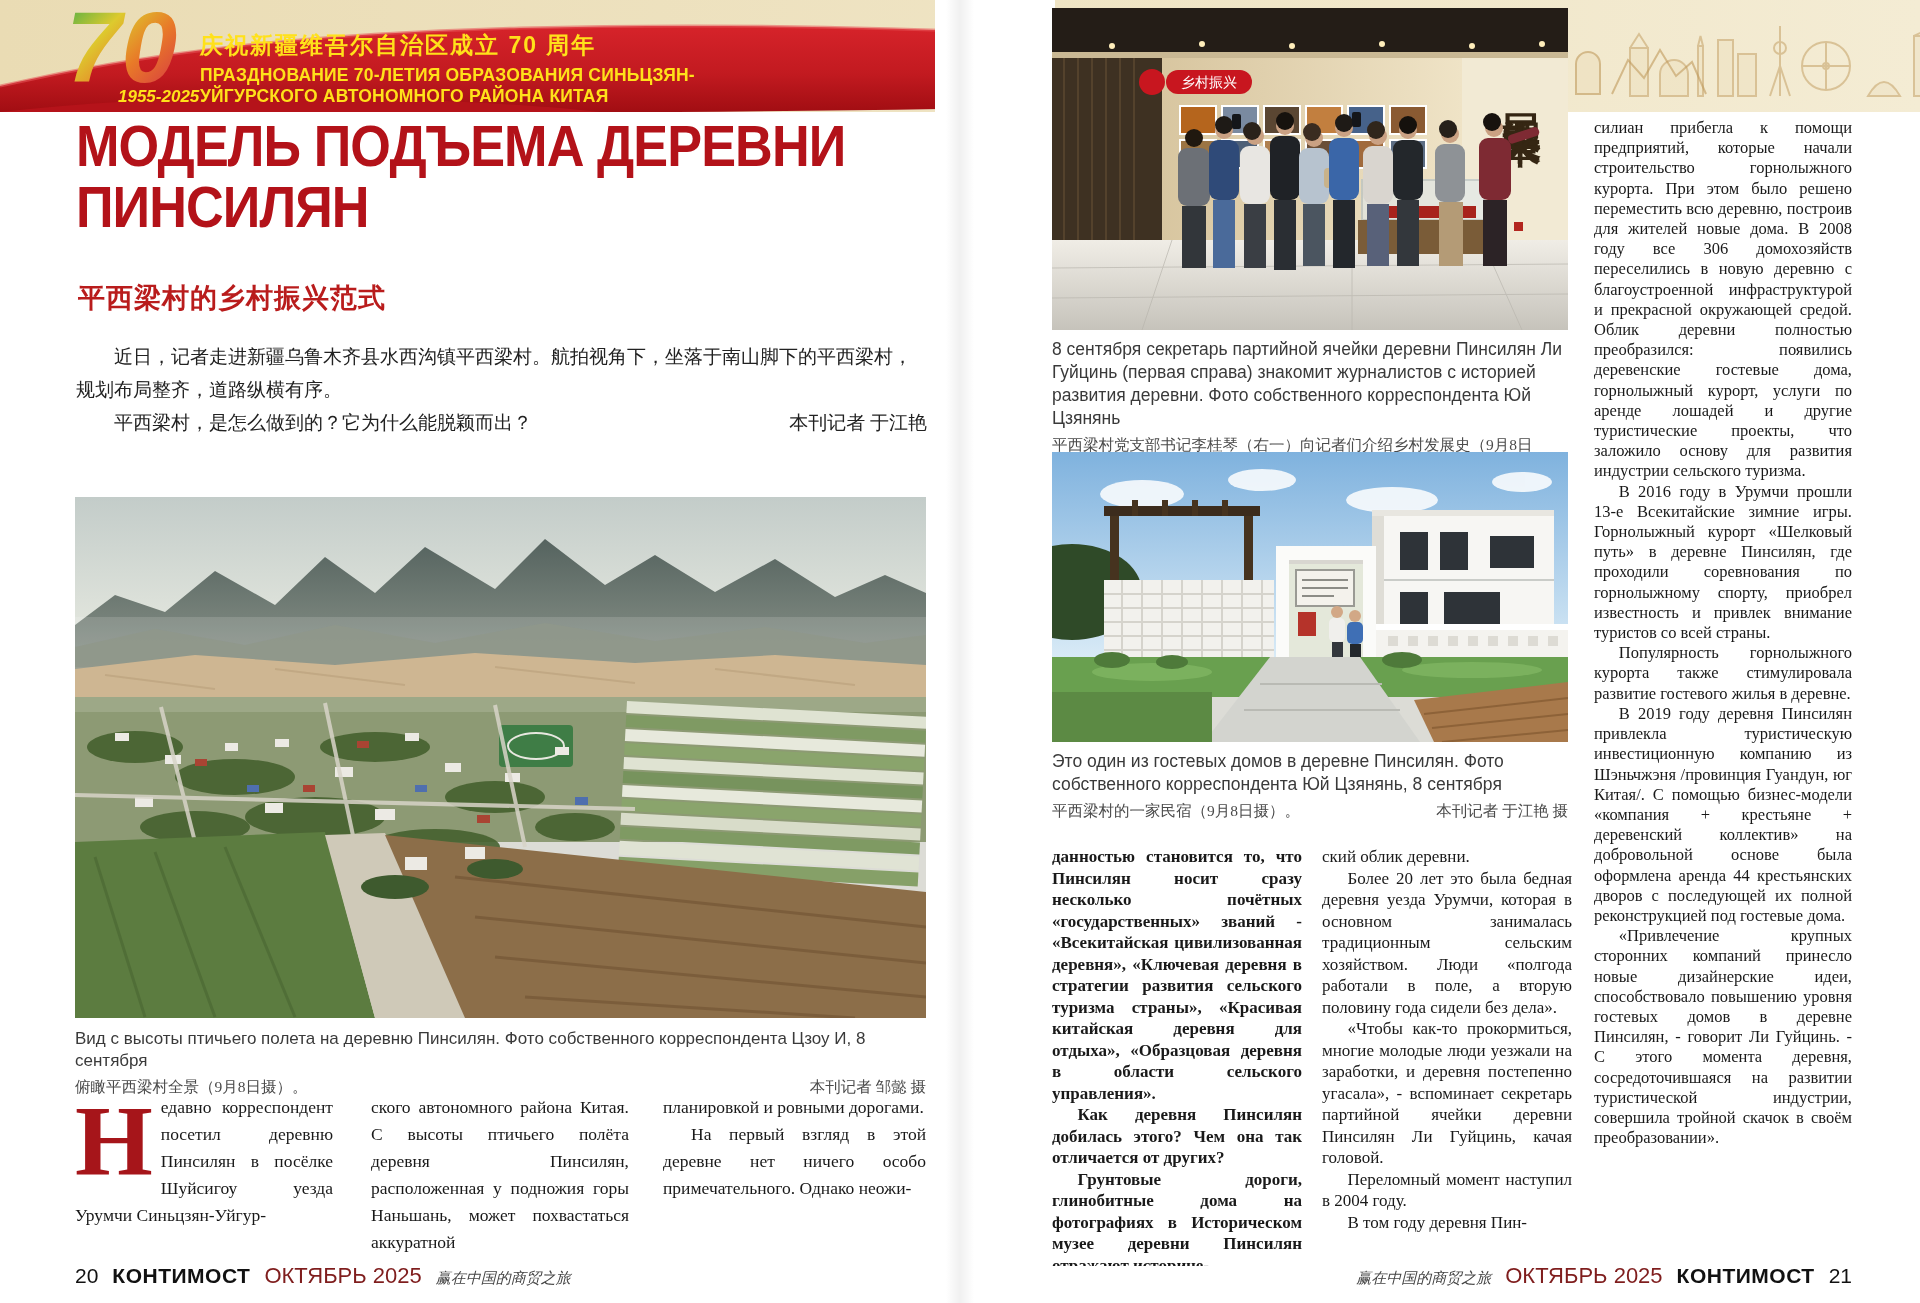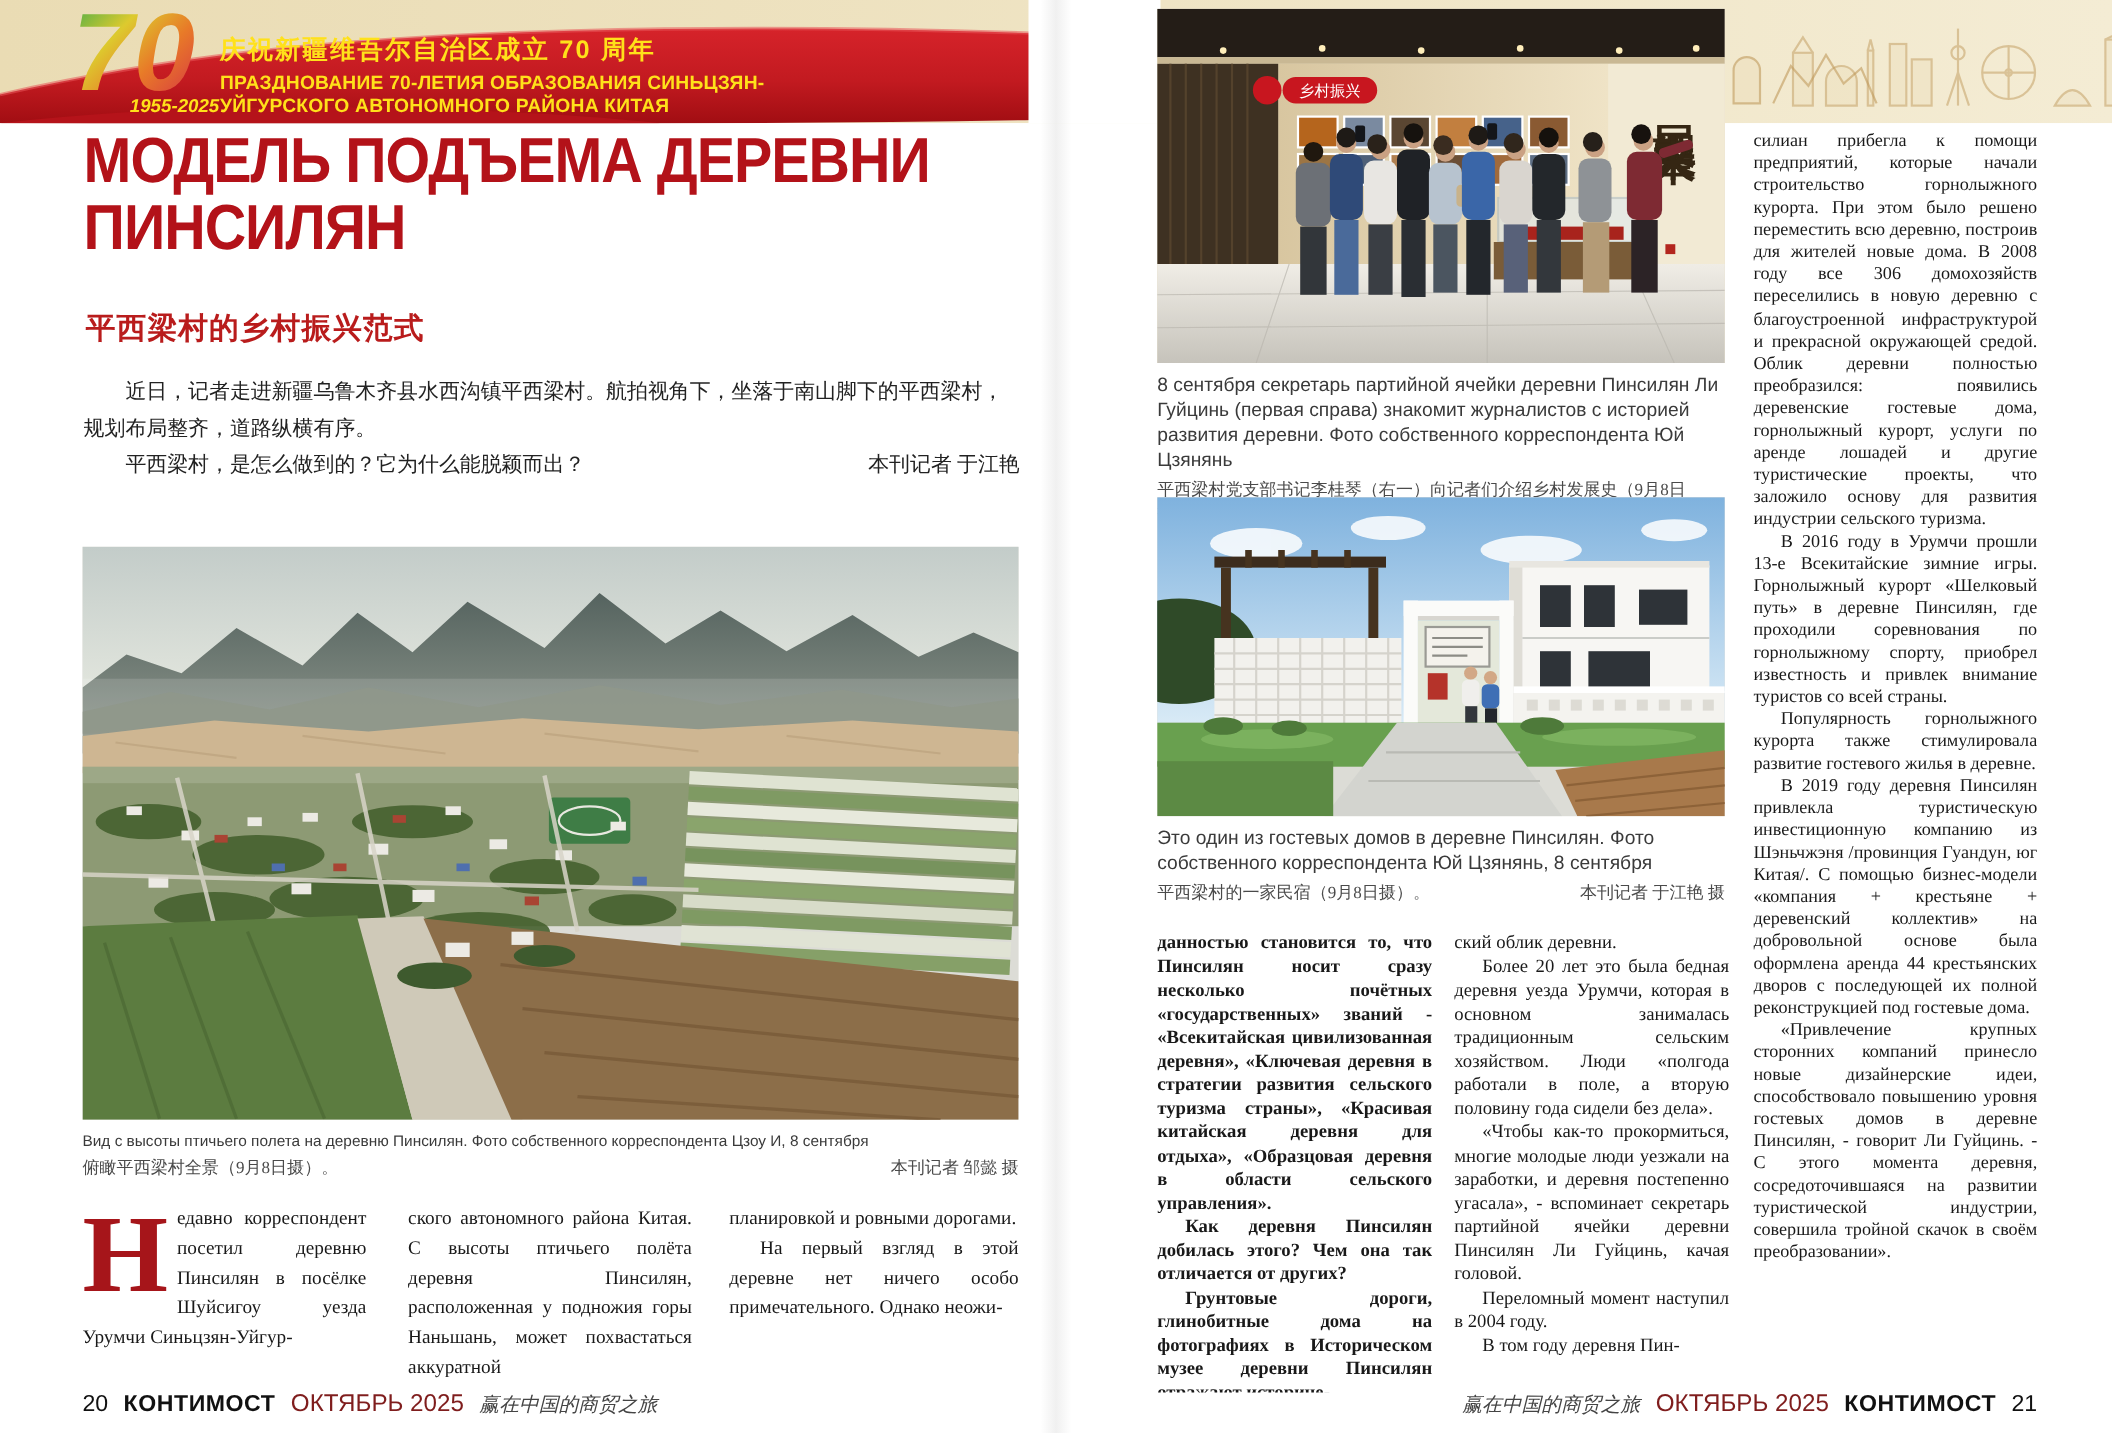--- a/index.html
+++ b/index.html
@@ -17,21 +17,21 @@
                  line-height:1.05;letter-spacing:-1px;transform:scaleX(.9);transform-origin:left top;}
   #article-subtitle{left:78px;top:280px;font-size:27px;font-weight:bold;color:#b91c1c;
                     font-family:"Liberation Serif",serif;letter-spacing:1px;}
   #intro-zh{left:76px;top:340px;width:851px;font-family:"Liberation Serif",serif;
             font-size:19px;line-height:33px;color:#222;}
   #intro-zh p{margin:0;text-indent:2em;}
   #intro-zh .author{float:right;text-indent:0;}
   .photo-frame{background:#dcdcd6;}
   #aerial-photo{left:75px;top:497px;width:851px;height:521px;}
   #lcaption{left:75px;top:1028px;width:851px;}
-  .cap-ru{font-size:14px;color:#3a3a3a;line-height:1.3;}
+  .cap-ru{font-size:17px;color:#3a3a3a;line-height:1.3;}
   .cap-zh-row{display:flex;justify-content:space-between;font-family:"Liberation Serif",serif;
               font-size:15.5px;color:#4a4a4a;margin-top:5px;}
   .lcol{font-family:"Liberation Serif",serif;font-size:17.5px;line-height:27px;text-align:justify;color:#191919;}
   #lcol1{left:75px;top:1094px;width:258px;}
   #lcol2{left:371px;top:1094px;width:258px;}
   #lcol3{left:663px;top:1094px;width:263px;}
   .lcol p{margin:0;}
   .lcol p.ind{text-indent:1.6em;}
   #dropcap{float:left;font-family:"Liberation Serif",serif;font-weight:bold;color:#a6151a;
            font-size:100px;line-height:82px;padding:6px 8px 0 0;}
@@ -48,21 +48,21 @@
   #rcolB{left:1322px;top:846px;width:250px;height:420px;overflow:hidden;}
   #rcolC{left:1594px;top:118px;width:258px;height:1090px;overflow:hidden;
          font-size:16.5px;line-height:20.2px;}
   
   .footer{top:1263px;font-size:19px;color:#111;display:flex;align-items:baseline;gap:14px;}
   #footer-left{left:75px;}
   #footer-right{right:68px;flex-direction:row;}
   .footer .pg{font-weight:normal;font-size:21px;}
   .footer .mag{font-weight:bold;font-size:21px;letter-spacing:.5px;}
   .footer .iss{font-size:22px;color:#7f1d1d;}
-  .footer .slog{font-family:"Liberation Serif",serif;font-style:italic;font-size:18px;color:#444;}
+  .footer .slog{font-family:"Liberation Serif",serif;font-style:italic;font-size:15px;color:#444;}
   
   #gutter{left:946px;top:0;width:28px;height:1303px;z-index:2;
           background:linear-gradient(to right,rgba(0,0,0,0) 0%,rgba(0,0,0,.06) 50%,rgba(0,0,0,0) 100%);}
 </style>
 </head>
 <body>
 
 <div id="canvas">
 
   <svg id="header-band" class="abs" width="1920" height="112" viewBox="0 0 1920 112">

